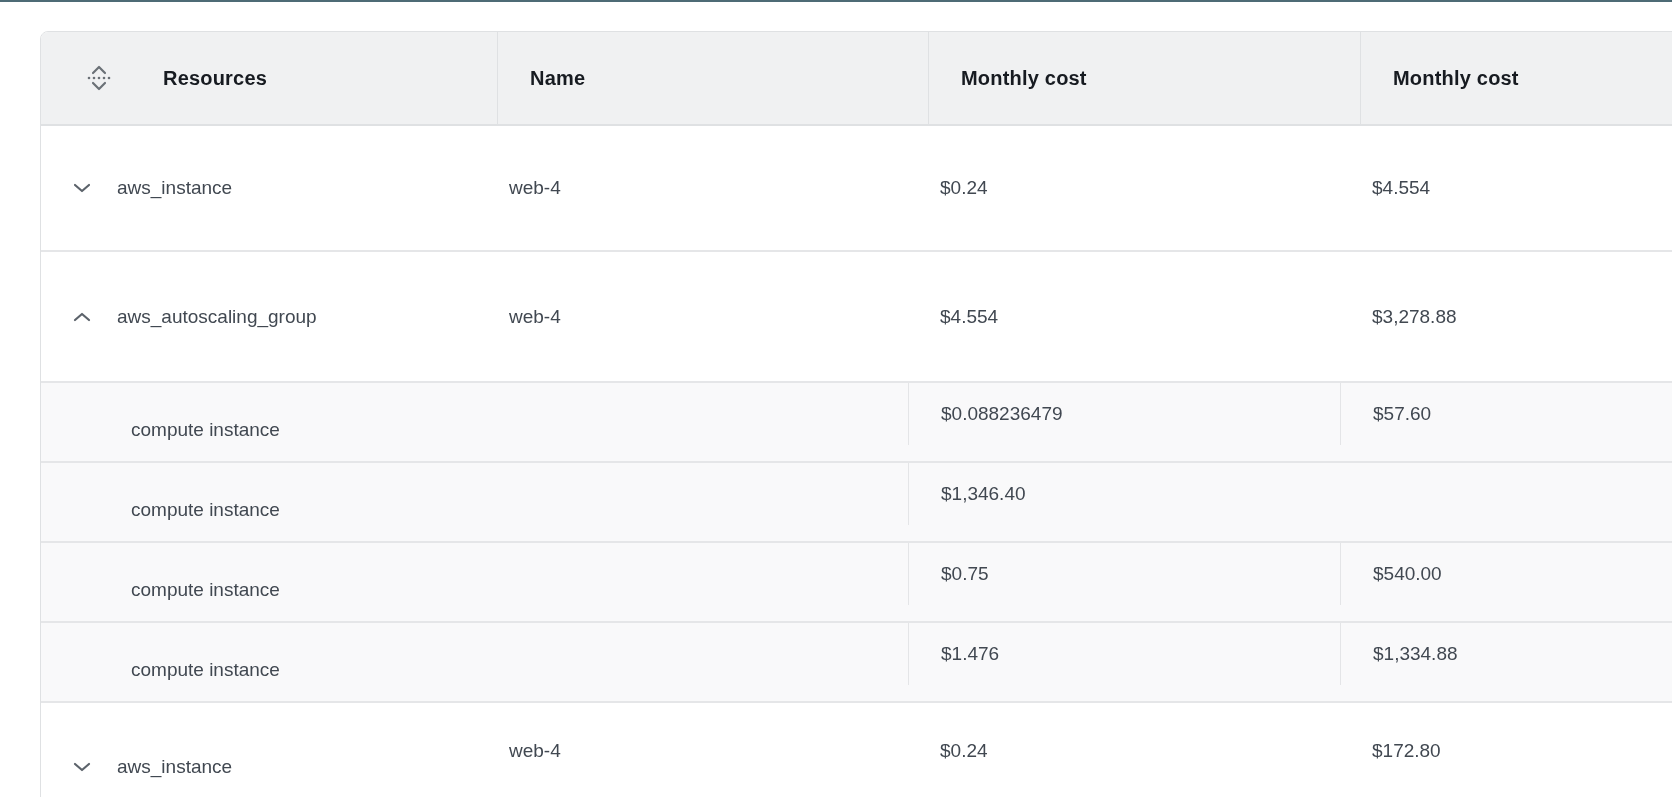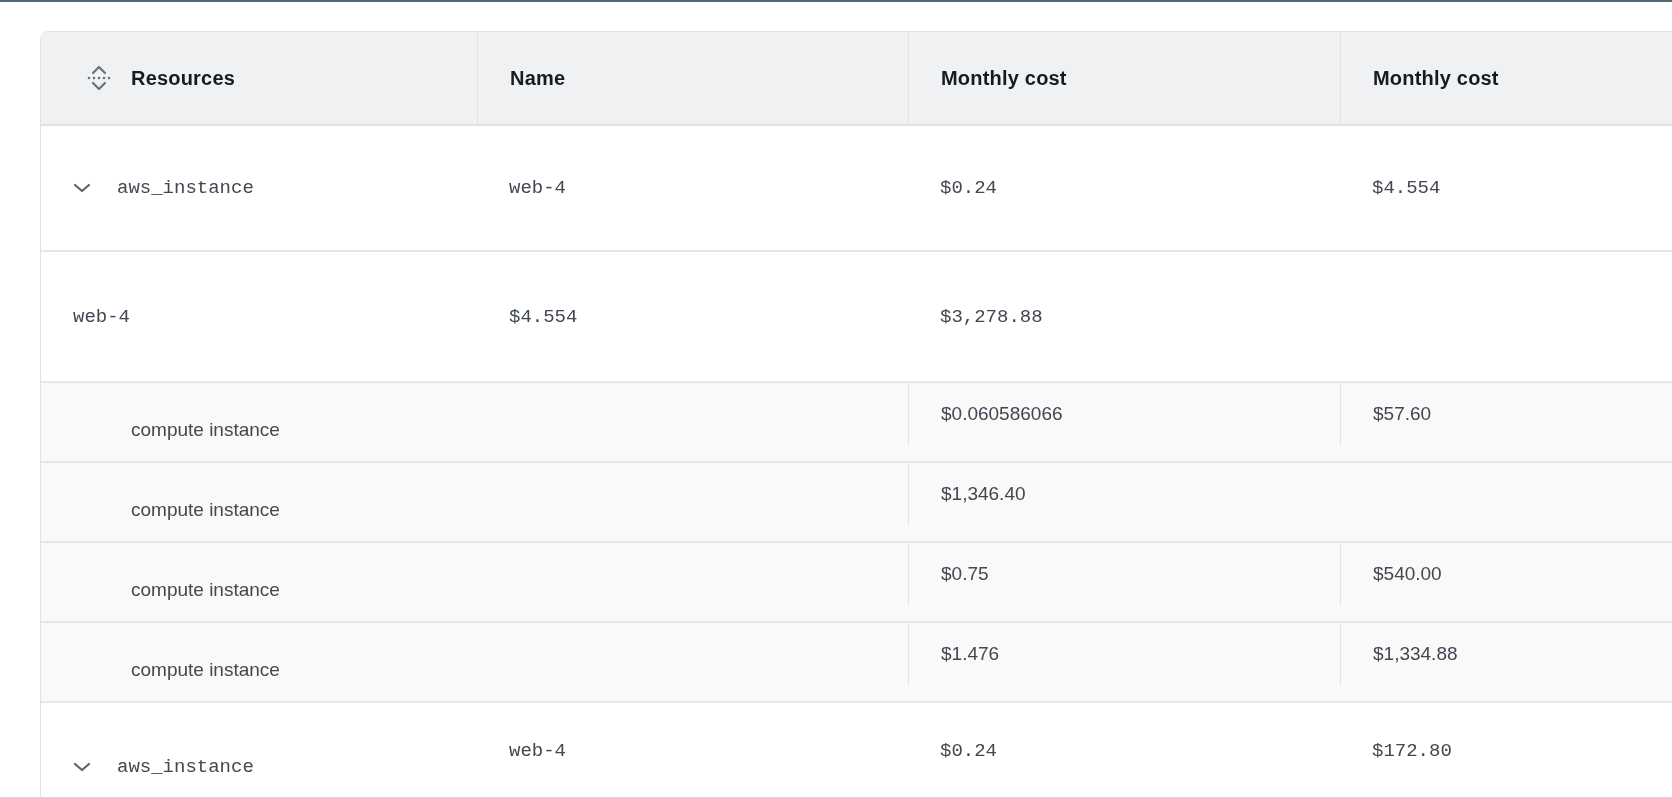--- a/index.html
+++ b/index.html
@@ -22,26 +22,26 @@
     position:absolute;left:40px;top:31px;width:1732px;
     border:1px solid var(--border);border-radius:8px;
     background:#ffffff;overflow:hidden;
   }
   .grid{display:grid;grid-template-columns:436px 431px 432px 433px;}
   
   .thead{background:var(--header-bg);border-bottom:2px solid var(--border);}
   .th{height:92px;display:flex;align-items:center;
       font-size:20px;font-weight:700;color:var(--header-text);letter-spacing:.01em;
       padding-left:32px;}
-  .th + .th{border-left:1px solid var(--border);}
-  .th-resources{padding-left:44px;}
+  .th + .th{border-left:1px solid var(--border);margin-left:20px;}
+  .th-resources{padding-left:44px;gap:32px;}
   .drag-handle{width:28px;height:32px;display:inline-flex;align-items:center;justify-content:center;
       margin-right:18px;cursor:grab;}
   
-  .row .td{display:flex;align-items:center;font-size:19px;color:var(--body-text);padding-left:32px;font-family:Liberation Mono, monospace;}
+  .row .td{display:flex;align-items:center;font-size:19px;color:var(--body-text);padding-left:32px;}
   .td-resource{padding-left:46px;}
   .chev{width:18px;display:inline-flex;align-items:center;justify-content:center;margin-right:26px;cursor:pointer;flex:none;}
   .row-r1 .td{height:124px;}
   .row-r1{border-bottom:2px solid var(--row-border);}
   .row-r2 .td{height:129px;}
   .row-last{border-top:2px solid var(--row-border);}
   .row-last .td{height:128px;}
   .row-last .td-name,.row-last .td-cost{transform:translateY(-16px);}
   
   .sub{background:var(--sub-bg);border-top:2px solid var(--row-border);}
@@ -86,28 +86,36 @@
           </svg>
       </span>
       <span>aws_instance</span>
     </div>
     <div class="td td-name">web-4</div>
     <div class="td td-cost">$0.24</div>
     <div class="td td-cost">$4.554</div>
   </div>
 
   <div class="grid row row-r2">
+    <div class="td td-resource">
+      <span class="chev">
+        <svg width="18" height="10" viewBox="0 0 18 10">
+            <path d="M2 8 L9 2 L16 8" fill="none" stroke="#5c636b" stroke-width="2.2" stroke-linecap="round" stroke-linejoin="round"></path>
+          </svg>
+      </span>
+      <span>aws_autoscaling_group</span>
+    </div>
     <div class="td td-name">web-4</div>
     <div class="td td-cost">$4.554</div>
     <div class="td td-cost">$3,278.88</div>
   </div>
 
   <div class="grid sub">
     <div class="td td-span">compute instance</div>
-    <div class="td td-cost">$0.060586066</div>
+    <div class="td td-cost">$0.088236479</div>
     <div class="td td-cost">$57.60</div>
   </div>
   <div class="grid sub">
     <div class="td td-span">compute instance</div>
     <div class="td td-cost">$1,346.40</div>
   </div>
   <div class="grid sub">
     <div class="td td-span">compute instance</div>
     <div class="td td-cost">$0.75</div>
     <div class="td td-cost">$540.00</div>

